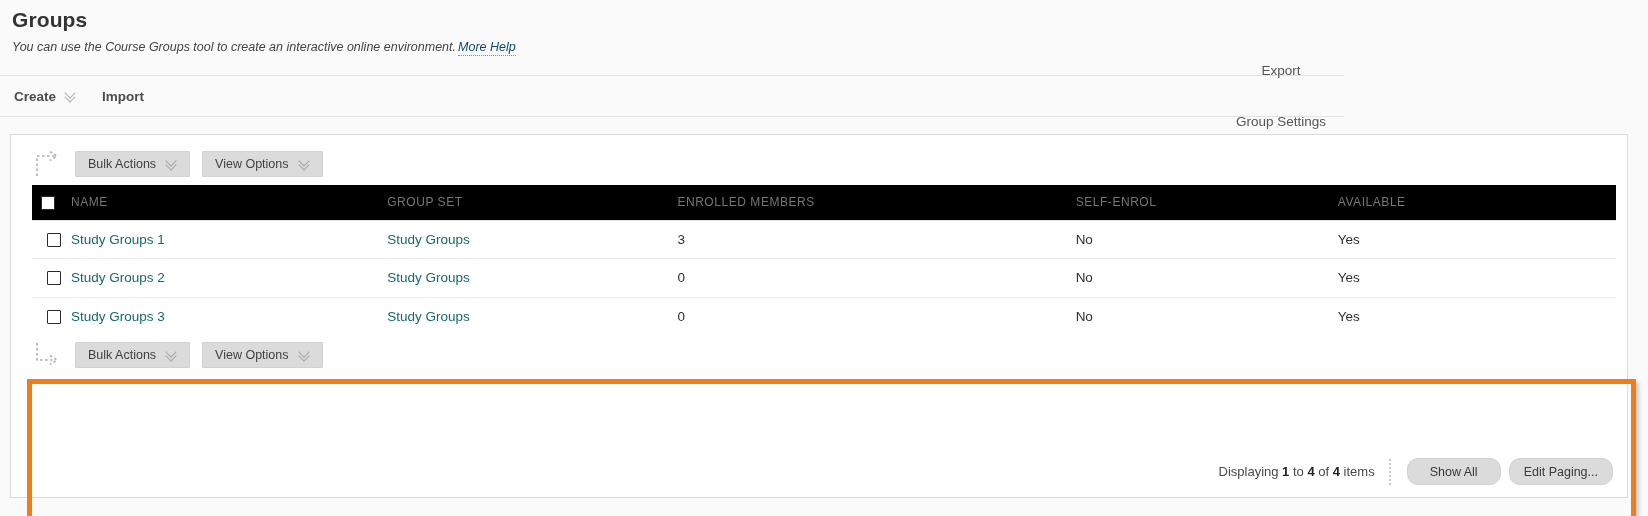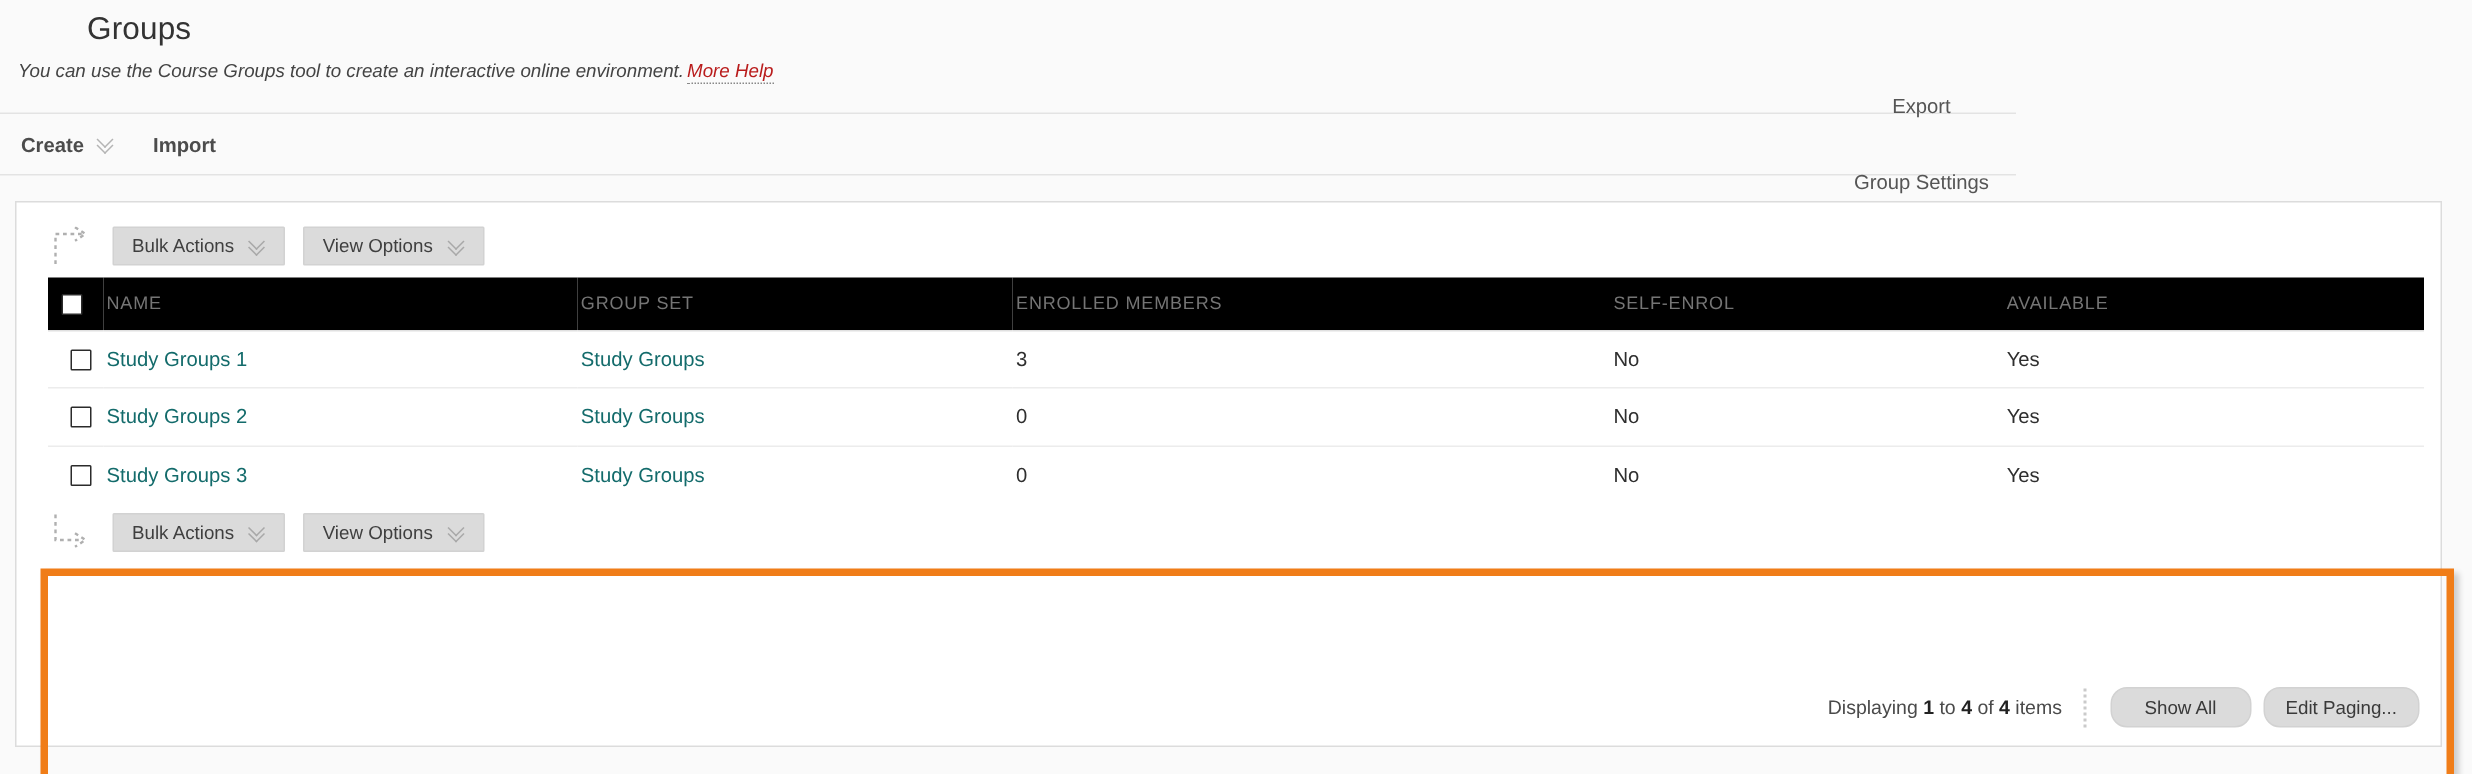--- a/index.html
+++ b/index.html
@@ -9,29 +9,29 @@
     background: #fafafa;
     font-family: "Liberation Sans", sans-serif;
     -webkit-font-smoothing: antialiased;
   }
 
   .page { position: relative; width: 1648px; height: 516px; background: #fafafa; overflow: hidden; }
 
   
   .page-header { padding: 6px 0 0 12px; }
   .page-title {
-    font-size: 21px; color: #333333; font-weight: 400;
-    line-height: 28px; letter-spacing: .1px; margin-left: 46px;
+    font-size: 21px; color: #333333; font-weight: 700;
+    line-height: 28px; letter-spacing: .1px;
   }
   .page-subtitle {
     font-size: 12.5px; font-style: italic; color: #444444;
     margin-top: 4px; line-height: 18px;
   }
   .more-help {
-    font-style: italic; color: #b91c1c; text-decoration: none;
+    font-style: italic; color: #0c4a6e; text-decoration: none;
     border-bottom: 1px dotted #888888; padding-bottom: 1px;
     margin-left: 2px; cursor: pointer;
   }
 
   
   .action-bar {
     position: absolute; left: 0; top: 75px; width: 1344px; height: 42px;
     border-top: 1px solid #e3e3e3; border-bottom: 1px solid #e3e3e3;
     background: #fafafa;
     display: flex; align-items: center;

